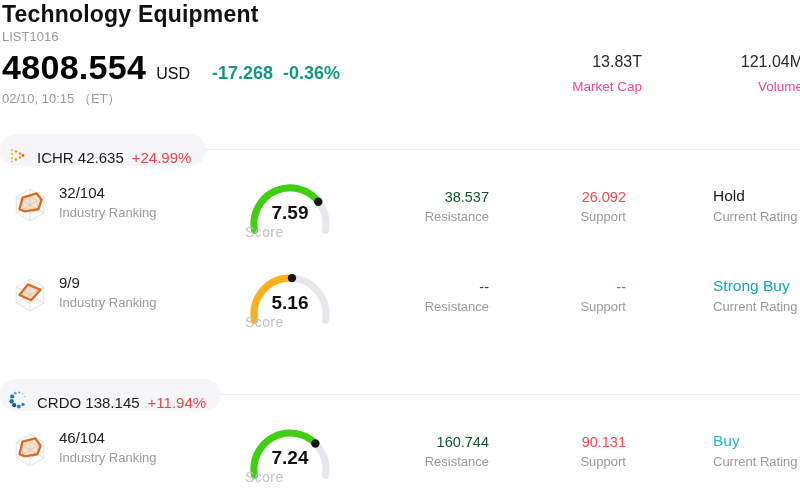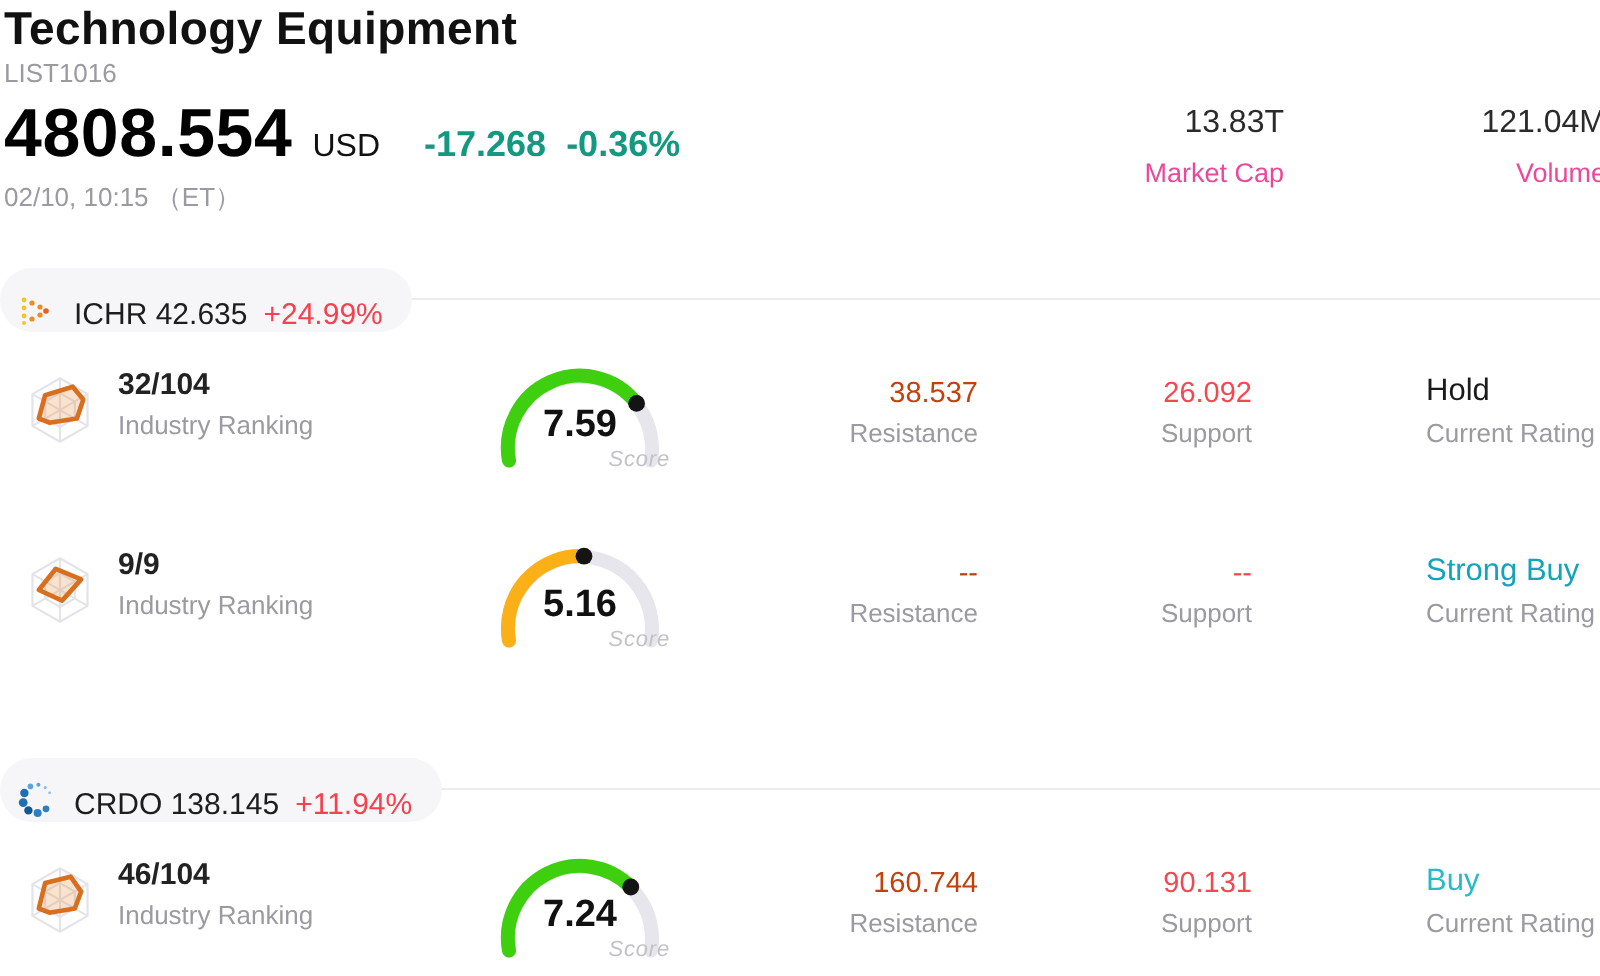--- a/index.html
+++ b/index.html
@@ -32,34 +32,34 @@
   .pill { position:absolute; left:0; top:0; height:32px; display:inline-flex; align-items:flex-end;
     gap:8px; background:#f6f6f8; border-radius:16px; padding:0 15px 0 7px; cursor:pointer; }
   .logo { width:22px; height:22px; display:flex; align-items:center; justify-content:center; flex:0 0 22px; }
   .pill-text { font-size:15px; font-weight:500; color:#1d1d1f; white-space:nowrap; }
   .pill-chg { font-size:15px; font-weight:500; color:#f5414f; white-space:nowrap; }
 
   .content { position:relative; height:86px; margin-top:14px; }
 
   .col-rank { position:absolute; left:12px; top:4px; display:flex; gap:11px; align-items:flex-start; }
   .radar { width:36px; height:36px; margin-top:3px; }
-  .rank-v { font-size:15px; font-weight:700; color:#222; }
+  .rank-v { font-size:15px; font-weight:400; color:#222; }
   .lbl { font-size:13px; color:#9a9aa0; margin-top:4px; }
 
   .col-gauge { position:absolute; left:245px; top:-2px; width:90px; height:62px; }
   .col-gauge svg { position:absolute; left:0; top:0; }
   .gauge-score { position:absolute; left:0; right:0; top:24px; text-align:center;
     font-size:19px; font-weight:700; color:#111; }
-  .gauge-label { position:absolute; left:0; right:0; top:46px; text-align:right;
-    font-size:11px; color:#c2c2c8; letter-spacing:.4px;font-style:italic; }
+  .gauge-label { position:absolute; left:0; right:0; top:46px; text-align:left;
+    font-size:14px; color:#c2c2c8; letter-spacing:.4px; }
 
   .col-res { position:absolute; left:369px; top:9px; width:120px; text-align:right; }
   .col-sup { position:absolute; left:506px; top:9px; width:120px; text-align:right; }
   .num { font-size:14.5px; }
-  .res-v { color:#c2410c; }
+  .res-v { color:#14532d; }
   .sup-v { color:#f2484f; }
   .col-rating { position:absolute; left:713px; top:7px; width:90px; text-align:left; }
   .rating-v { font-size:15.5px; }
 </style>
 </head>
 <body>
 
 <div class="app">
 
   <div class="header">

